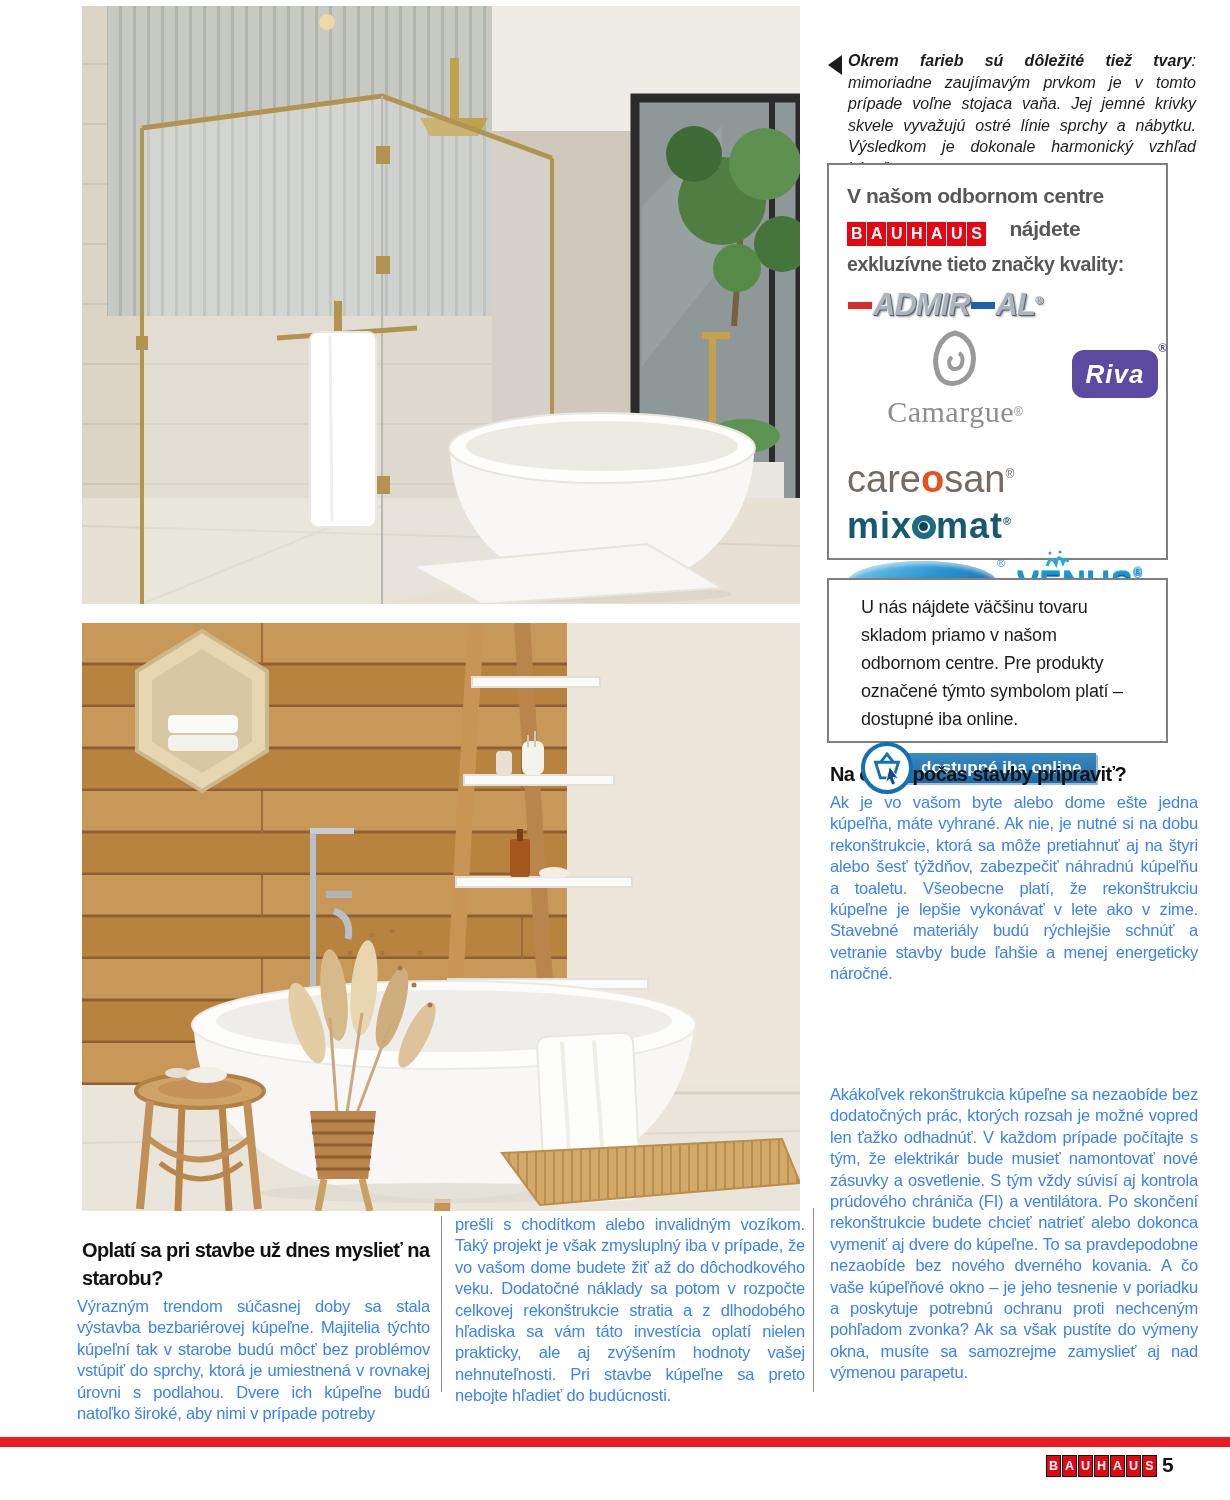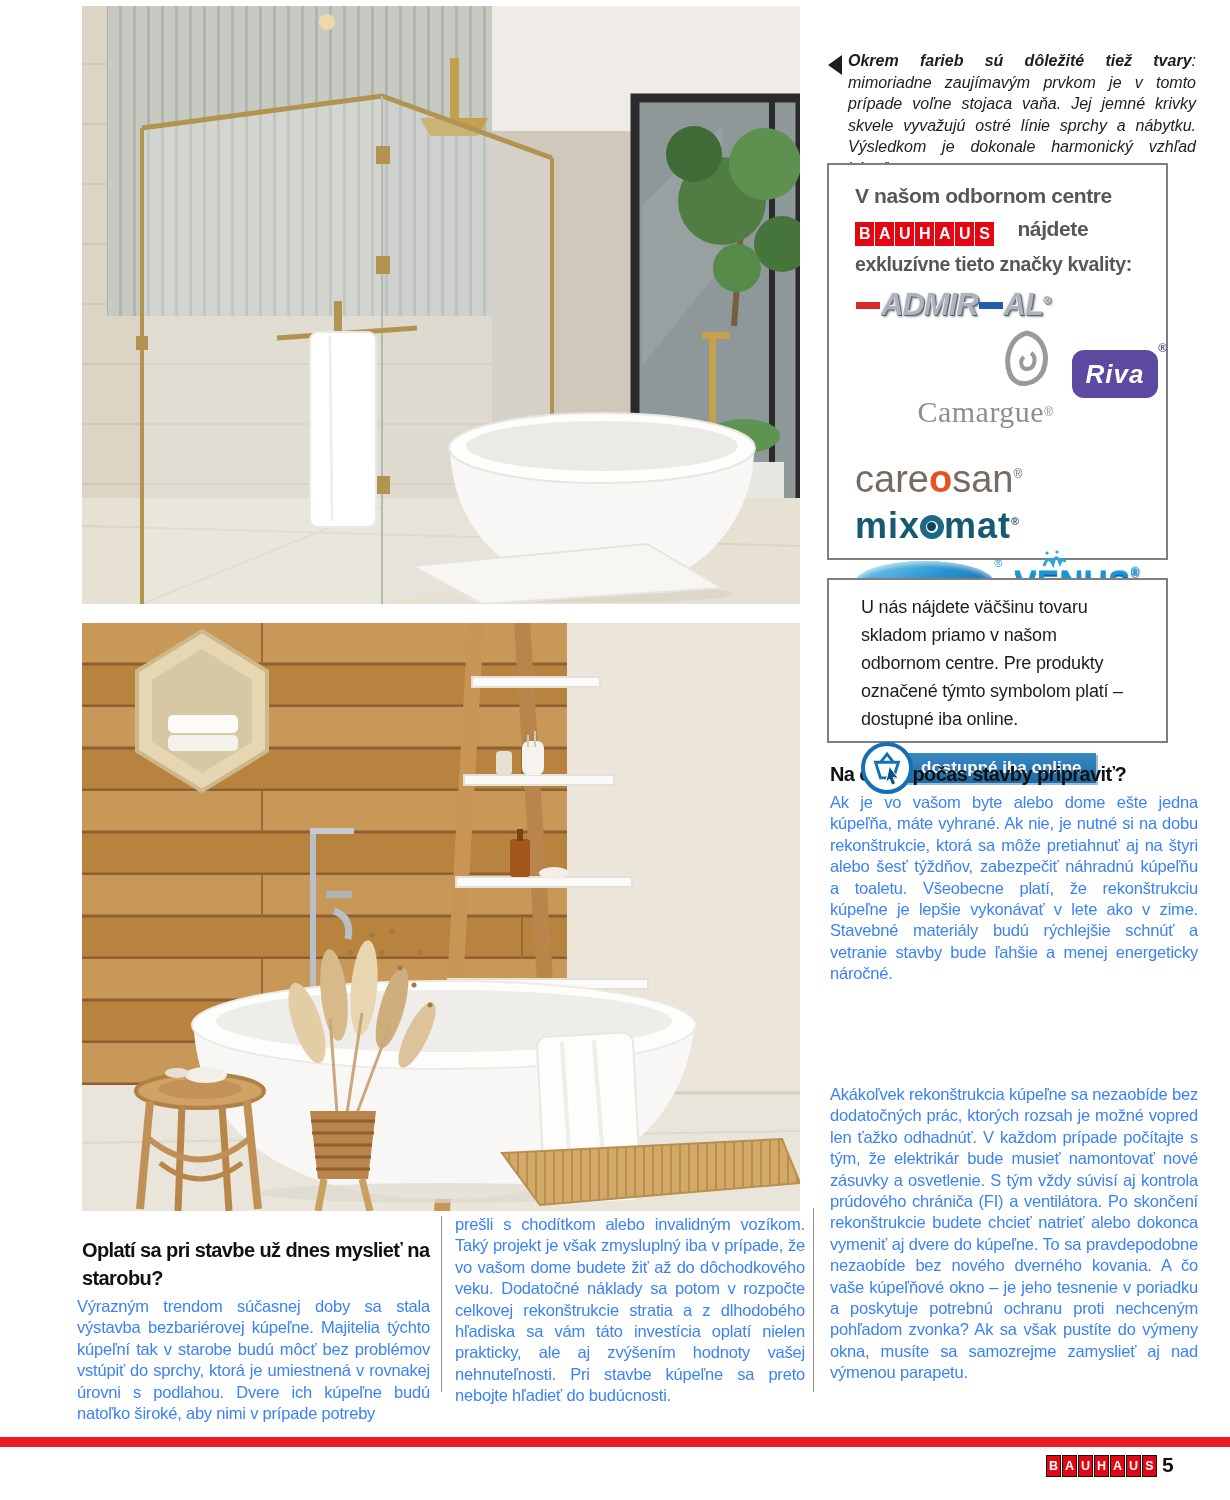--- a/index.html
+++ b/index.html
@@ -11,40 +11,40 @@
   .photo svg{display:block;}
 
   
   .caption{position:absolute;left:828px;top:50px;width:368px;font-size:16px;font-style:italic;
            line-height:21.6px;text-align:justify;padding-left:20px;box-sizing:border-box;}
   .caption b{font-weight:700;}
   .cap-arrow{position:absolute;left:0;top:5px;width:0;height:0;border-top:10px solid transparent;
              border-bottom:10px solid transparent;border-right:14px solid #1d1d1b;}
 
   .frame-box{position:absolute;left:827px;width:341px;border:2px solid #7f7f7f;box-sizing:border-box;background:#fff;}
-  .brand-box{top:163px;height:397px;padding:16px 26px;}
+  .brand-box{top:163px;height:397px;padding:16px 18px;}
   .brand-title{font-size:21px;line-height:30px;font-weight:700;color:#57575a;letter-spacing:-0.4px;}
   .squeeze{display:inline-block;transform:scaleX(0.93);transform-origin:0 50%;white-space:nowrap;}
 
   .bh-logo{display:inline-flex;gap:1px;vertical-align:-3px;}
   .bh-logo .bh-letter{display:inline-flex;align-items:center;justify-content:center;
       width:19px;height:24px;background:#e30613;color:#fff;font-weight:700;font-size:16px;}
   .bh-logo.small .bh-letter{width:13px;height:20px;font-size:12.5px;border:1px solid #111;}
 
   .logo-row{position:relative;}
   
   .admiral{margin-top:8px;font-style:italic;font-weight:700;font-size:31px;letter-spacing:-1px;
            color:#aeb4bd;text-shadow:-1px -1px 0 #f2f4f6,1px 1px 0 #5d626b,2px 2px 2px #9aa0a8;
            white-space:nowrap;}
   .admiral .dash{display:inline-block;width:24px;height:7px;vertical-align:6px;margin:0 1px;}
   .admiral .dash.red{background:#d92b2b;}
   .admiral .dash.blue{background:#1f5fae;}
   .admiral sup{font-size:11px;color:#9aa0a8;}
   
-  .camargue{margin-top:6px;margin-left:18px;width:180px;text-align:right;}
+  .camargue{margin-top:6px;margin-left:18px;width:180px;text-align:center;}
   .camargue .word{font-family:"Liberation Serif",serif;font-size:30px;color:#8e8e8e;letter-spacing:0.5px;}
   .camargue sup{font-size:12px;color:#8e8e8e;}
   
   .riva{position:absolute;right:8px;top:185px;width:86px;height:48px;background:#5b4aa0;border-radius:12px;
         display:flex;align-items:center;justify-content:center;color:#fff;font-size:26px;font-weight:700;
         font-style:italic;letter-spacing:1px;}
   .riva .reg{position:absolute;top:-9px;right:-10px;color:#5b4aa0;font-size:12px;font-style:normal;}
   
   .careosan{margin-top:29px;font-size:38px;font-weight:400;color:#756b62;letter-spacing:0px;white-space:nowrap;}
   .careosan .o{color:#e8521f;font-weight:700;}

